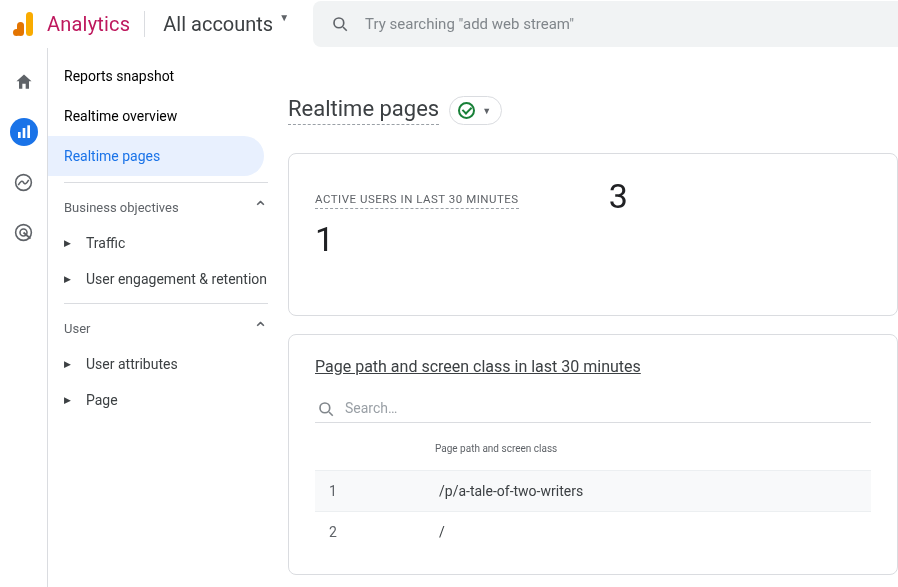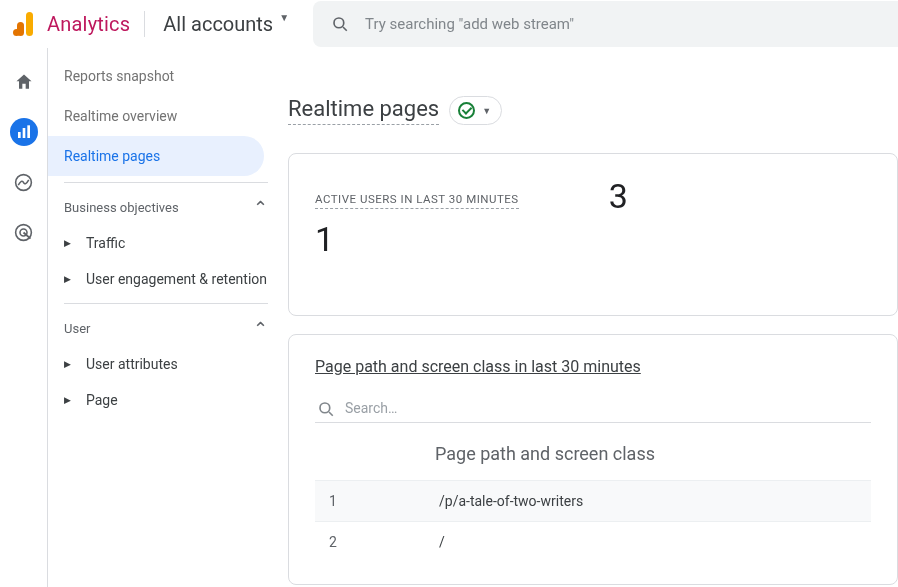--- a/index.html
+++ b/index.html
@@ -16,21 +16,21 @@
     .search input { border:0; outline:0; background:transparent; font-size:15px; color:#3c4043; flex:1; }
     .search input::placeholder { color:#80868b; }
     .search-ic { color:#5f6368; display:flex; }
 
     .body { display:flex; height:calc(100% - 48px); }
     .iconrail { width:48px; border-right:1px solid #dadce0; display:flex; flex-direction:column; align-items:center; padding-top:20px; gap:22px; }
     .rail-btn { width:28px; height:28px; display:flex; align-items:center; justify-content:center; border-radius:50%; color:#5f6368; cursor:pointer; }
     .rail-btn.active { background:#1a73e8; color:#fff; }
 
     .nav { width:240px; padding:8px 0; }
-    .nav-item { height:40px; display:flex; align-items:center; padding:0 16px; font-size:14px; color:#737373; cursor:pointer; border-radius:0 20px 20px 0; margin-right:24px; }
+    .nav-item { height:40px; display:flex; align-items:center; padding:0 16px; font-size:14px; color:#000000; cursor:pointer; border-radius:0 20px 20px 0; margin-right:24px; }
     .nav-item.selected { background:#e8f0fe; color:#1a73e8; }
     .nav-div { border-bottom:1px solid #dadce0; margin:6px 20px 6px 16px; }
     .nav-head { height:36px; display:flex; align-items:center; justify-content:space-between; padding:0 20px 0 16px; color:#5f6368; font-size:13px; cursor:pointer; }
     .nav-sub { height:36px; display:flex; align-items:center; gap:12px; padding-left:16px; color:#3c4043; font-size:14px; cursor:pointer; }
     .tri { font-size:9px; color:#3c4043; width:10px; }
     .chev { font-size:18px; color:#5f6368; }
 
     .main { flex:1; padding:48px 0 0 0; overflow:hidden; }
     .title-row { display:flex; align-items:center; gap:10px; padding-left:0; margin-bottom:28px; }
     .page-title { font-size:22px; color:#3c4043; border-bottom:1.5px dashed #9aa0a6; padding-bottom:3px; }
@@ -42,21 +42,21 @@
     .card { border:1px solid #dadce0; border-radius:8px; margin-left:0; margin-right:0; padding:22px 26px 26px; }
     .metrics { display:flex; gap:90px; margin-bottom:30px; }
     .metric-label { font-size:11.5px; letter-spacing:.5px; color:#5f6368; border-bottom:1px dashed #9aa0a6; padding-bottom:2px; margin-bottom:10px; display:inline-block;margin-top:16px; }
     .metric-val { font-size:34px; color:#202124; }
 
     .card2 { border:1px solid #dadce0; border-radius:8px; padding:22px 26px; }
     .card2-title { font-size:16px; color:#3c4043; margin-bottom:18px;text-decoration:underline; }
     .srch2 { display:flex; align-items:flex-start; gap:10px; border-bottom:1px solid #dadce0; padding:6px 2px 4px; margin-bottom:14px; }
     .srch2 input { border:0; outline:0; font-size:14px; flex:1; }
     .srch2 input::placeholder{ color:#9aa0a6; }
-    .col-head { display:flex; font-size:18px; color:#5f6368; padding:6px 0 16px; }
+    .col-head { display:flex; font-size:10px; color:#5f6368; padding:6px 0 16px; }
     .col-idx { width:120px; }
     .row { display:flex; font-size:14px; color:#3c4043; padding:12px 4px; border-top:1px solid #eceff1; }
     .row.alt { background:#f8f9fa; }
     .row .idx { width:120px; padding-left:10px; color:#5f6368; }
   </style>
 </head>
 <body>
 
 <div class="topbar">
   <div class="logo-grp">

